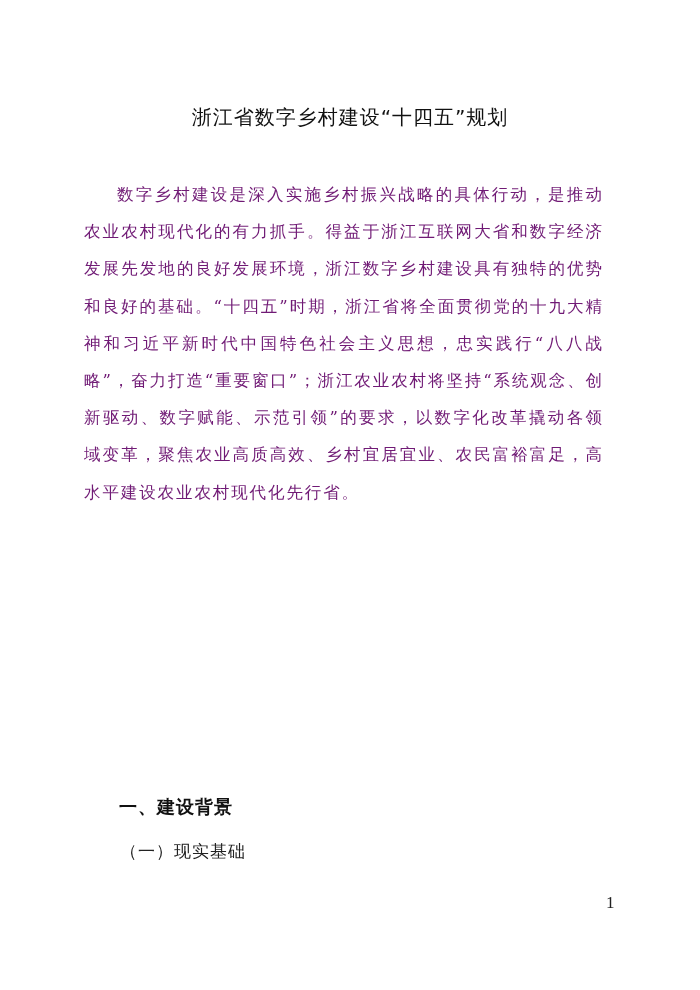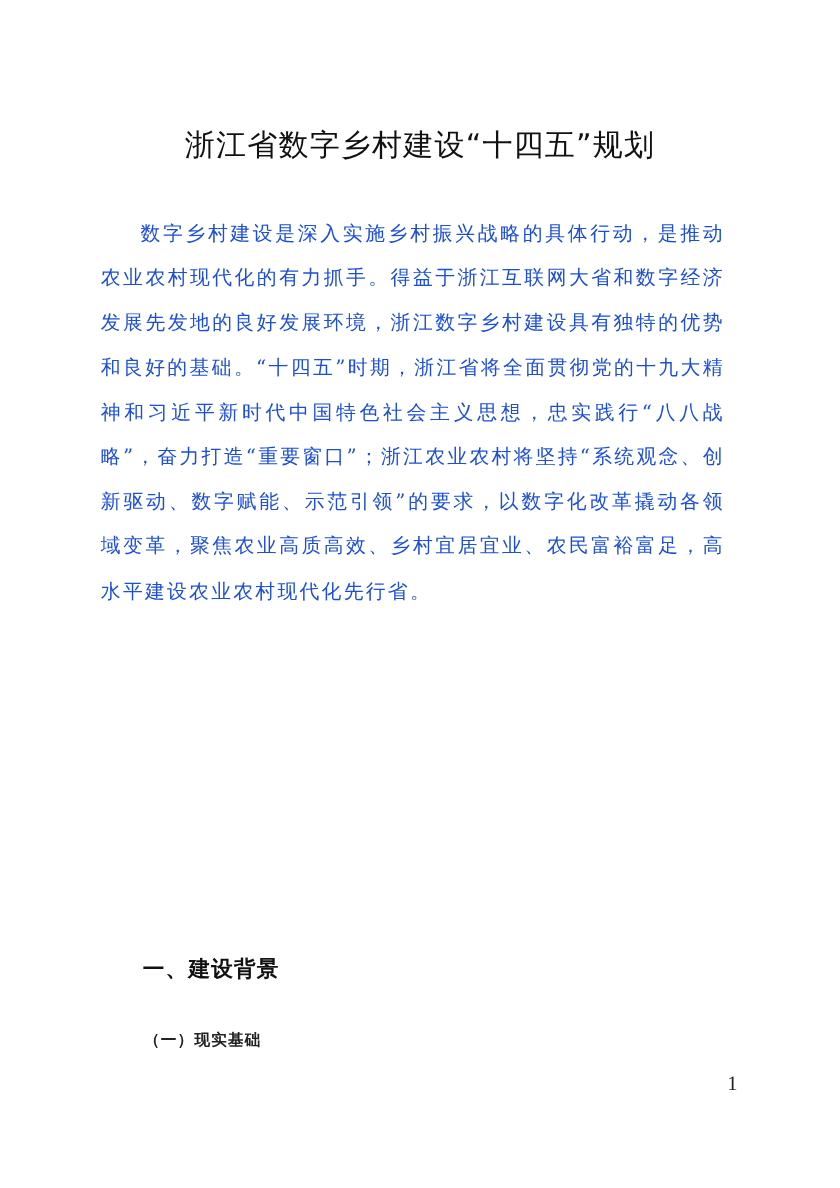--- a/index.html
+++ b/index.html
@@ -1,36 +1,36 @@
 <!DOCTYPE html>
 <html><head>
 <meta charset="utf-8">
 <style>
   html, body { margin:0; padding:0; background:#ffffff; }
   body { width:700px; height:990px; position:relative; overflow:hidden; color:#1a1a1a; }
   .page { position:absolute; left:0; top:0; width:700px; height:990px; background:#fff; }
   .title {
     position:absolute; left:0; width:700px; top:104px; text-align:center;
-    font-family:"DejaVu Sans", sans-serif; font-size:25px; letter-spacing:1px; color:#111;
+    font-family:"DejaVu Sans", sans-serif; font-size:20px; letter-spacing:1px; color:#111;
   }
   .body-text {
     position:absolute; left:84px; width:520px;
-    font-family:"DejaVu Serif", serif; font-size:16.5px; color:#1d4ed8;
+    font-family:"DejaVu Serif", serif; font-size:16.5px; color:#701a75;
     line-height:37.2px; text-align:justify; letter-spacing:1.9px;
   }
   .body-text p { margin:0; text-indent:2em; }
   #para1 { top:176px; }
   #para2 { top:536px; }
   .heading1 {
     position:absolute; left:119px; top:795px;
     font-family:Liberation Mono, monospace; font-size:18px; font-weight:bold; color:#111; letter-spacing:1px;
   }
   .heading2 {
-    position:absolute; left:120px; top:858px;
-    font-family:"DejaVu Serif", serif; font-size:13px; color:#222; letter-spacing:1px;font-weight:bold;
+    position:absolute; left:120px; top:840px;
+    font-family:"DejaVu Serif", serif; font-size:17px; color:#222; letter-spacing:1px;
   }
   .page-number {
     position:absolute; left:606px; top:893px;
     font-family:"Liberation Serif", serif; font-size:17px; color:#222;
   }
 </style>
 </head>
 <body>
 
 <div class="page">

